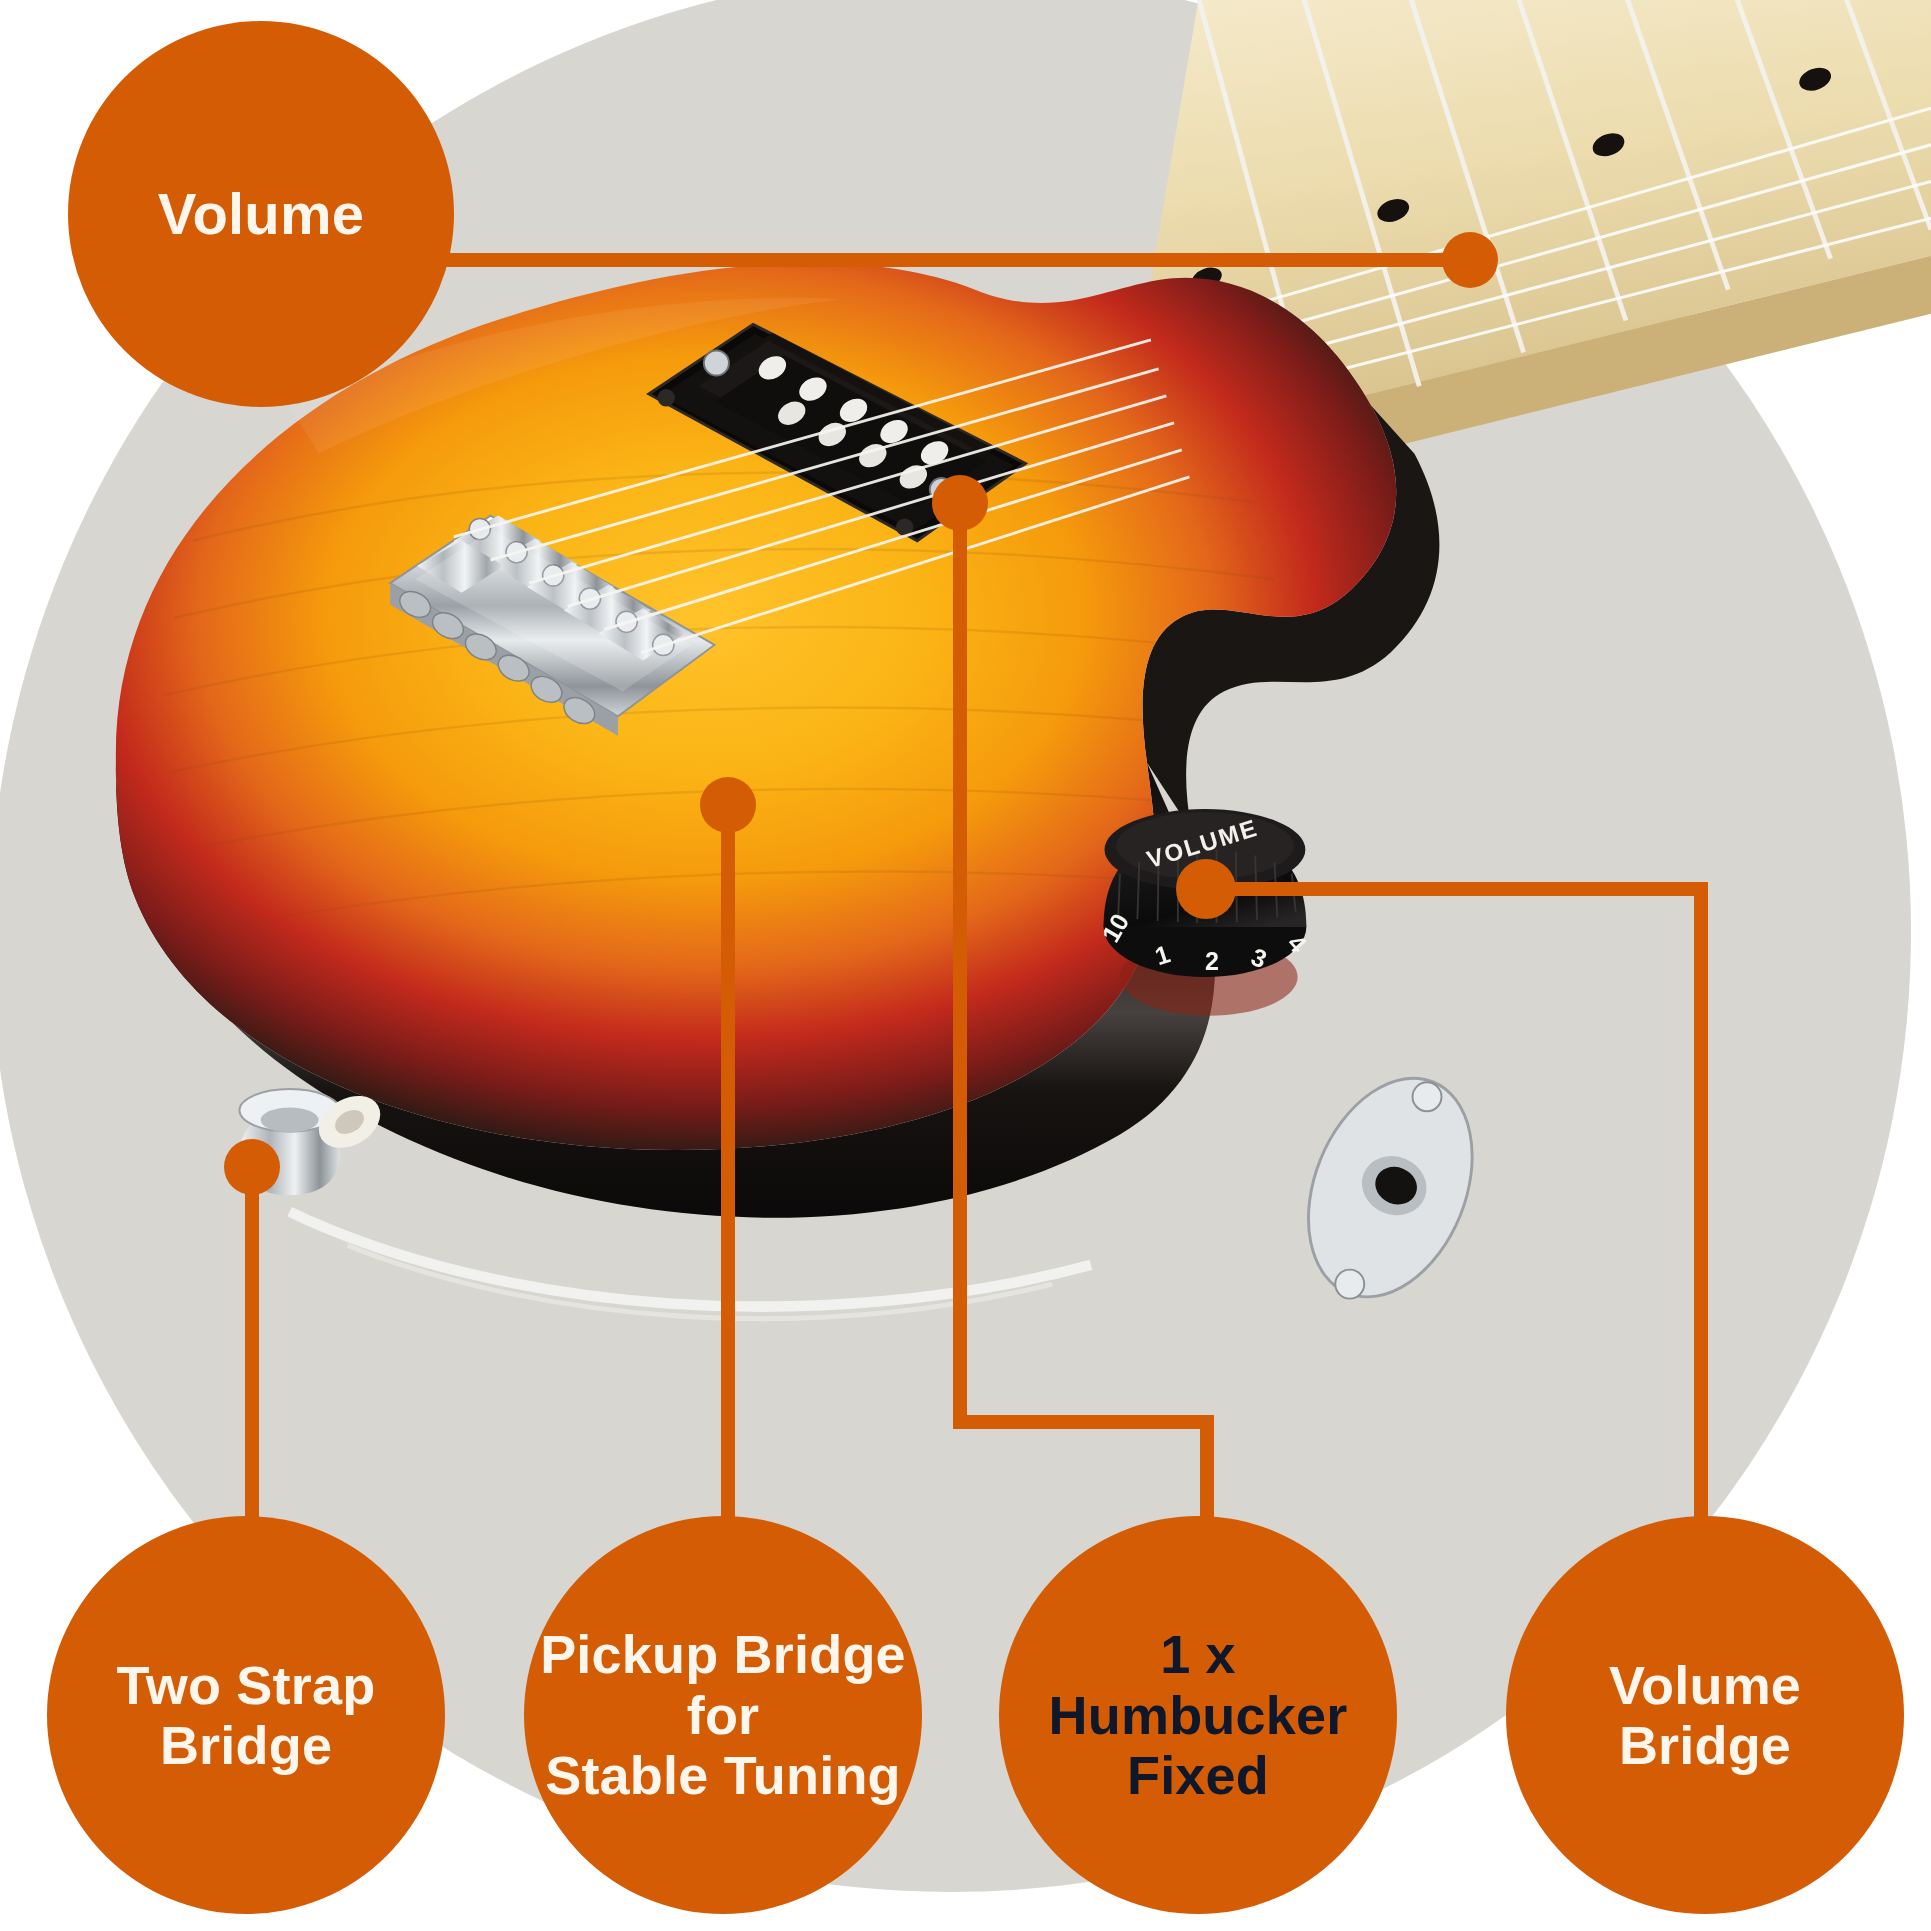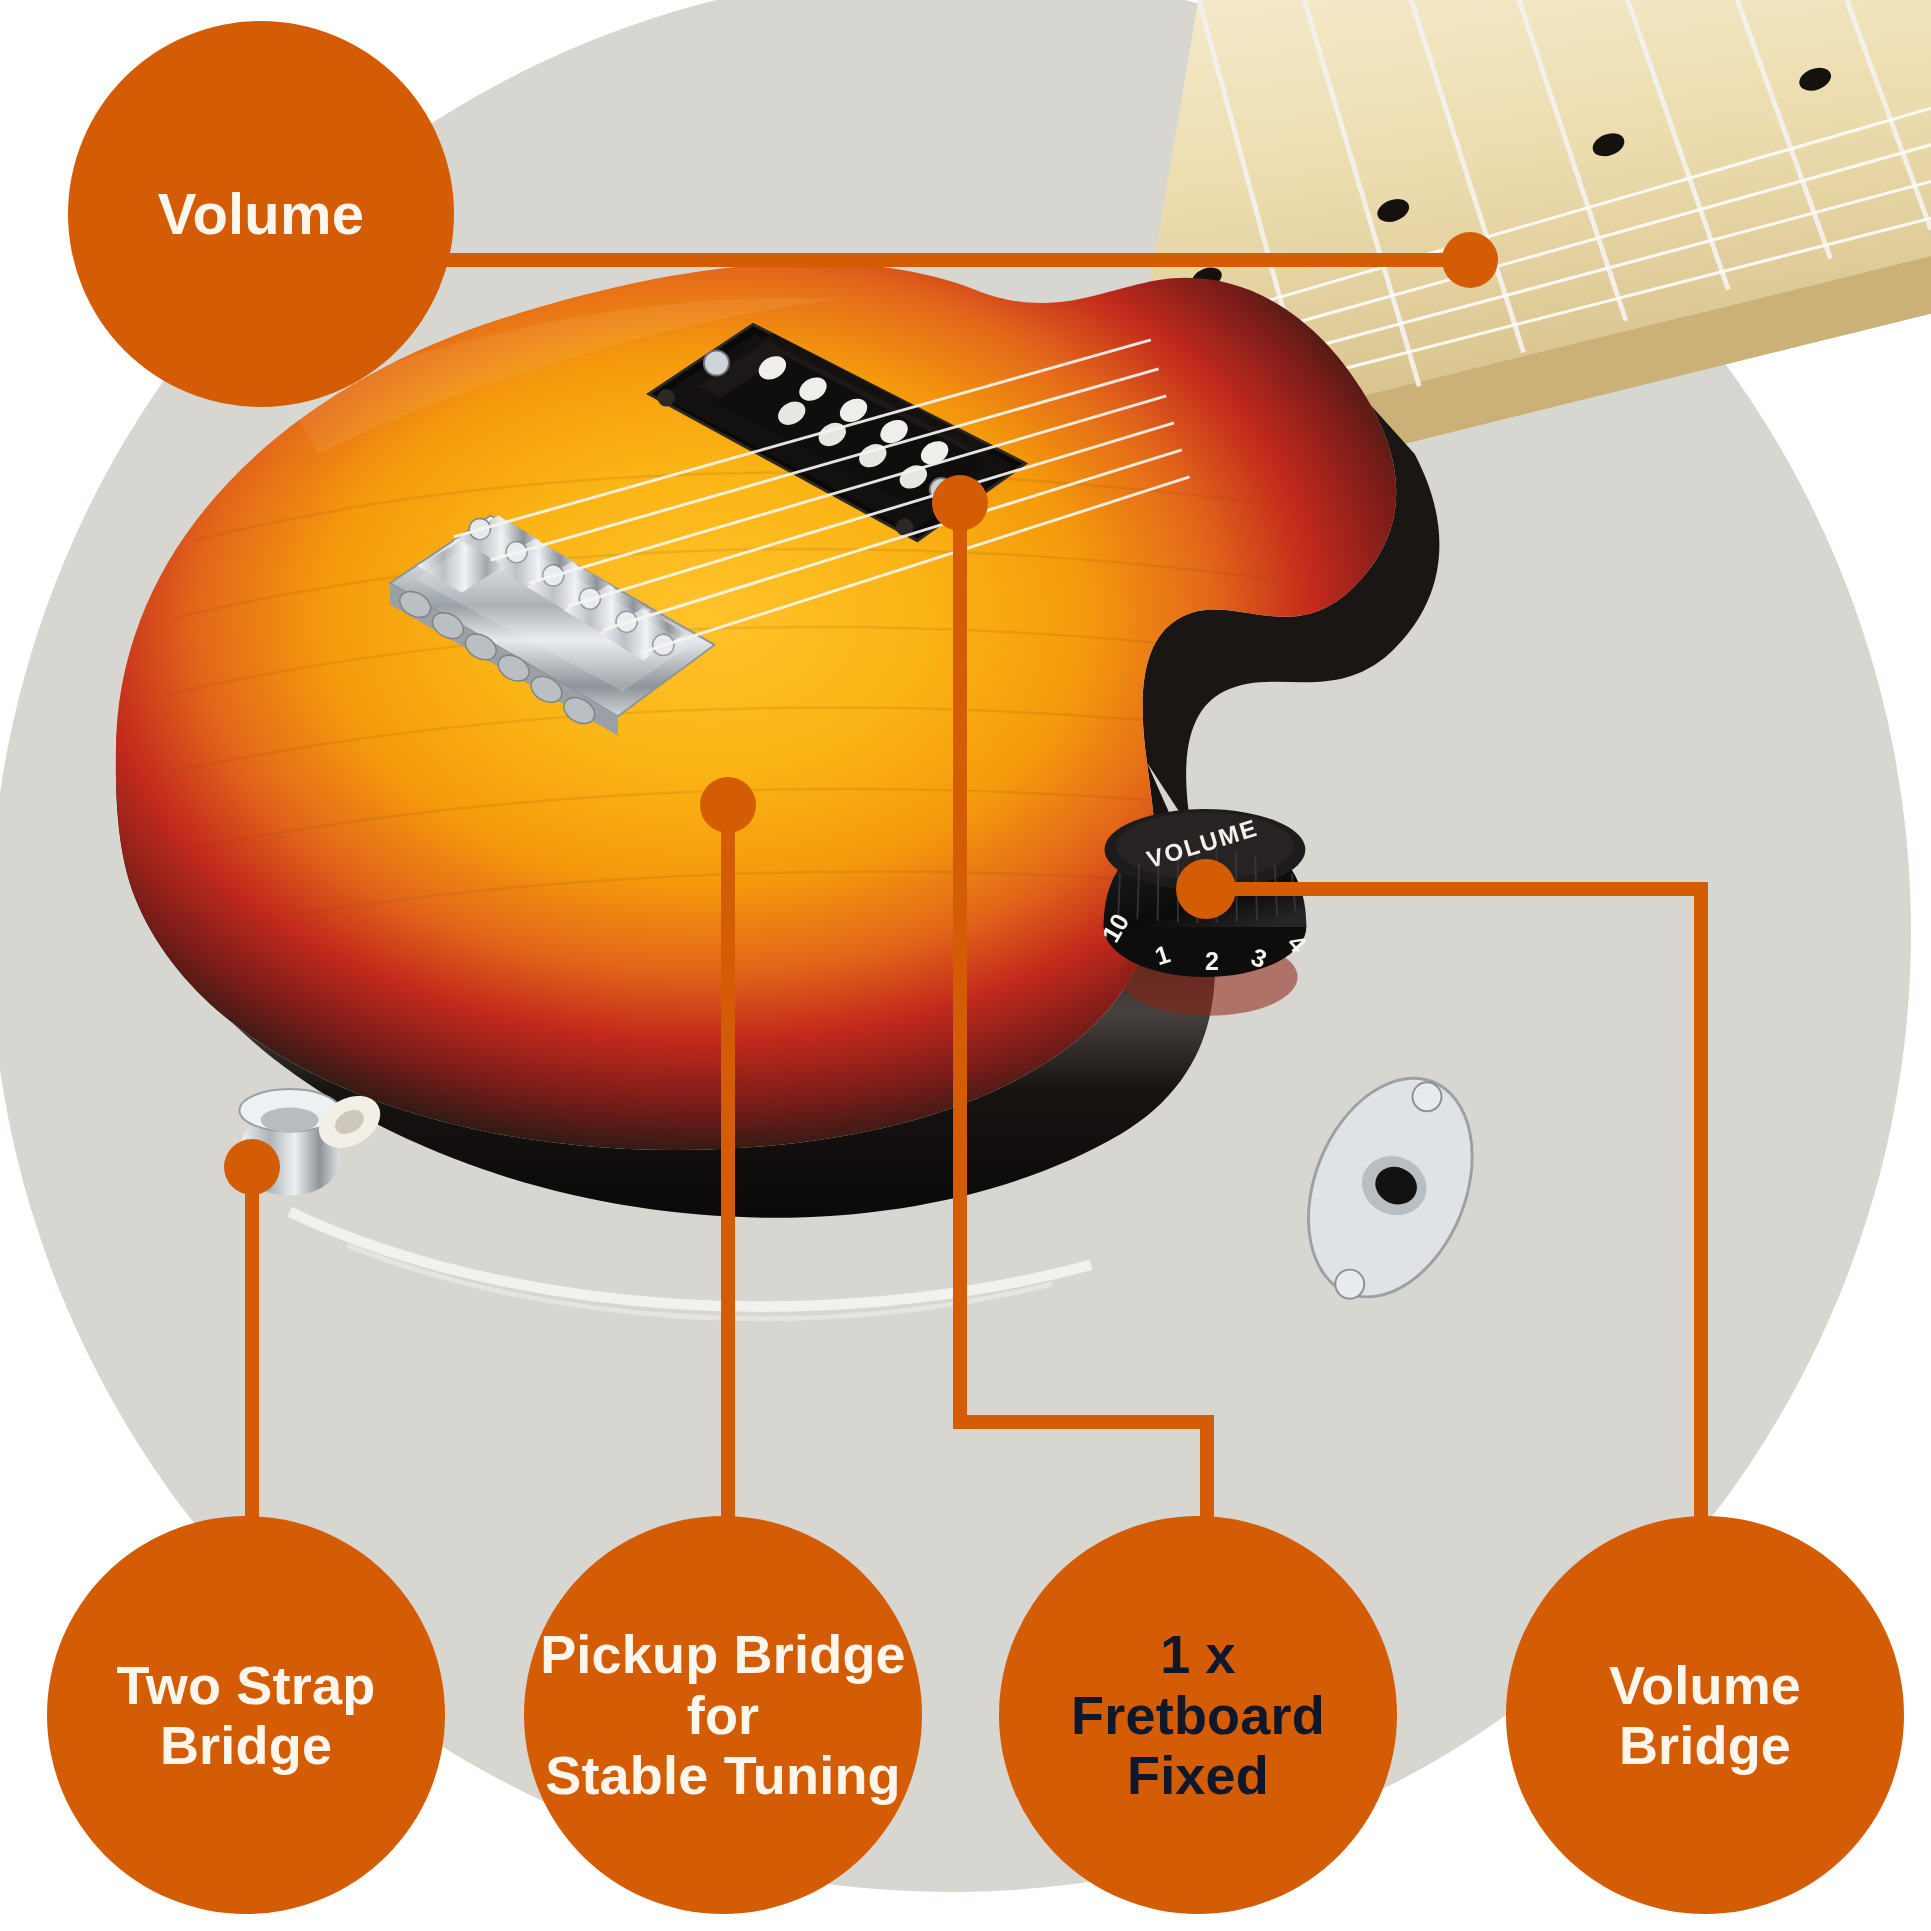--- a/index.html
+++ b/index.html
@@ -359,21 +359,21 @@
   <div class="callout" style="left: 524px; top: 1516px; width: 398px; height: 398px; font-size: 54px; color: rgb(253, 246, 236);">
     <div>
       <span>Pickup Bridge for</span>
       <span>Stable Tuning</span>
     </div>
   </div>
 
   <div class="callout" style="left: 999px; top: 1516px; width: 398px; height: 398px; font-size: 54px; color: #0f172a;">
     <div>
       <span>1 x</span>
-      <span>Fretboard</span>
+      <span>Humbucker</span>
       <span>Fixed</span>
     </div>
   </div>
 
   <div class="callout" style="left: 1506px; top: 1516px; width: 398px; height: 398px; font-size: 54px; color: rgb(253, 246, 236);">
     <div>
       <span>Volume</span>
       <span>Bridge</span>
     </div>
   </div>

